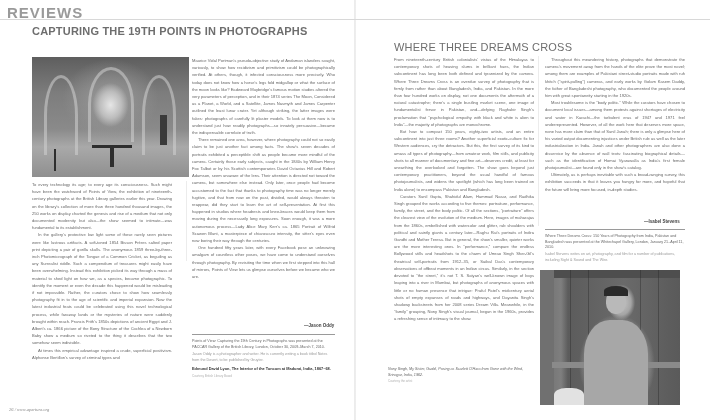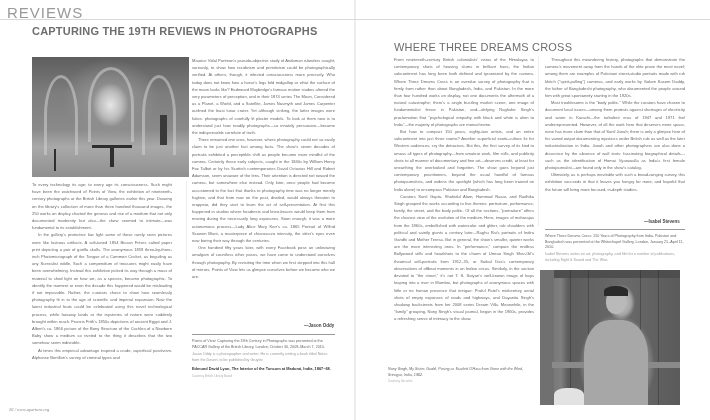--- a/index.html
+++ b/index.html
@@ -2,21 +2,21 @@
 <html><head>
 <meta charset="utf-8">
 <style>
   * { margin: 0; padding: 0; box-sizing: border-box; }
   html, body { width: 710px; height: 420px; overflow: hidden; background: #ffffff; }
   body { font-family: "Liberation Sans", sans-serif; color: #3a3a3a; position: relative; }
 
   .spread { position: absolute; left: 0; top: 0; width: 710px; height: 420px; background: #fff; }
   .gutter { position: absolute; left: 354px; top: 0; width: 2px; height: 420px; background: linear-gradient(to right, #f2f2f2, #e6e6e6, #f5f5f5); }
 
-  .section-label { position: absolute; left: 7px; top: 4px; font-size: 15px; letter-spacing: 1px; color: #9a9a9a; font-weight: normal; }
+  .section-label { position: absolute; left: 7px; top: 4px; font-size: 15px; letter-spacing: 1px; color: #9a9a9a; font-weight: bold; }
   .header-rule { position: absolute; left: 0; top: 19px; width: 710px; height: 1px; background: #d8d8d8; }
 
   .title-left { position: absolute; left: 32px; top: 25px; font-weight: bold; font-size: 11px; line-height: 12px; color: #6e6e6e; letter-spacing: 0.2px; }
   .title-right { position: absolute; left: 394px; top: 41px; font-weight: normal; font-size: 11px; color: #6e6e6e; letter-spacing: 0.2px; }
 
   .photo { position: absolute; overflow: hidden; }
   .photo-palace { left: 32px; top: 57px; width: 157px; height: 120px;
     background:
       radial-gradient(ellipse 18px 22px at 50% 40%, #e6e6e6 0%, #bdbdbd 60%, transparent 100%),
       radial-gradient(ellipse 60px 50px at 50% 35%, #9a9a9a 0%, transparent 80%),
@@ -59,21 +59,21 @@
 </head>
 <body>
 
 <div class="spread">
   <div class="gutter"></div>
 
   <div class="section-label">REVIEWS</div>
   <div class="header-rule"></div>
 
   <div class="title-left">
-    <div>CAPTURING THE 19TH REVIEWS IN PHOTOGRAPHS</div>
+    <div>CAPTURING THE 19TH POINTS IN PHOTOGRAPHS</div>
   </div>
 
   <div class="photo photo-palace">
     <div class="arch" style="left:12px;top:18px;width:34px;height:80px;"></div>
     <div class="arch" style="left:56px;top:10px;width:46px;height:75px;"></div>
     <div class="arch" style="left:110px;top:18px;width:34px;height:80px;"></div>
     <div class="table-shape" style="left:60px;top:88px;width:40px;height:3px;"></div>
     <div class="table-shape" style="left:78px;top:90px;width:4px;height:20px;"></div>
     <div class="table-shape" style="left:22px;top:92px;width:2px;height:22px;"></div>
     <div class="table-shape" style="left:128px;top:58px;width:7px;height:30px;background:#3a3a3a;"></div>

